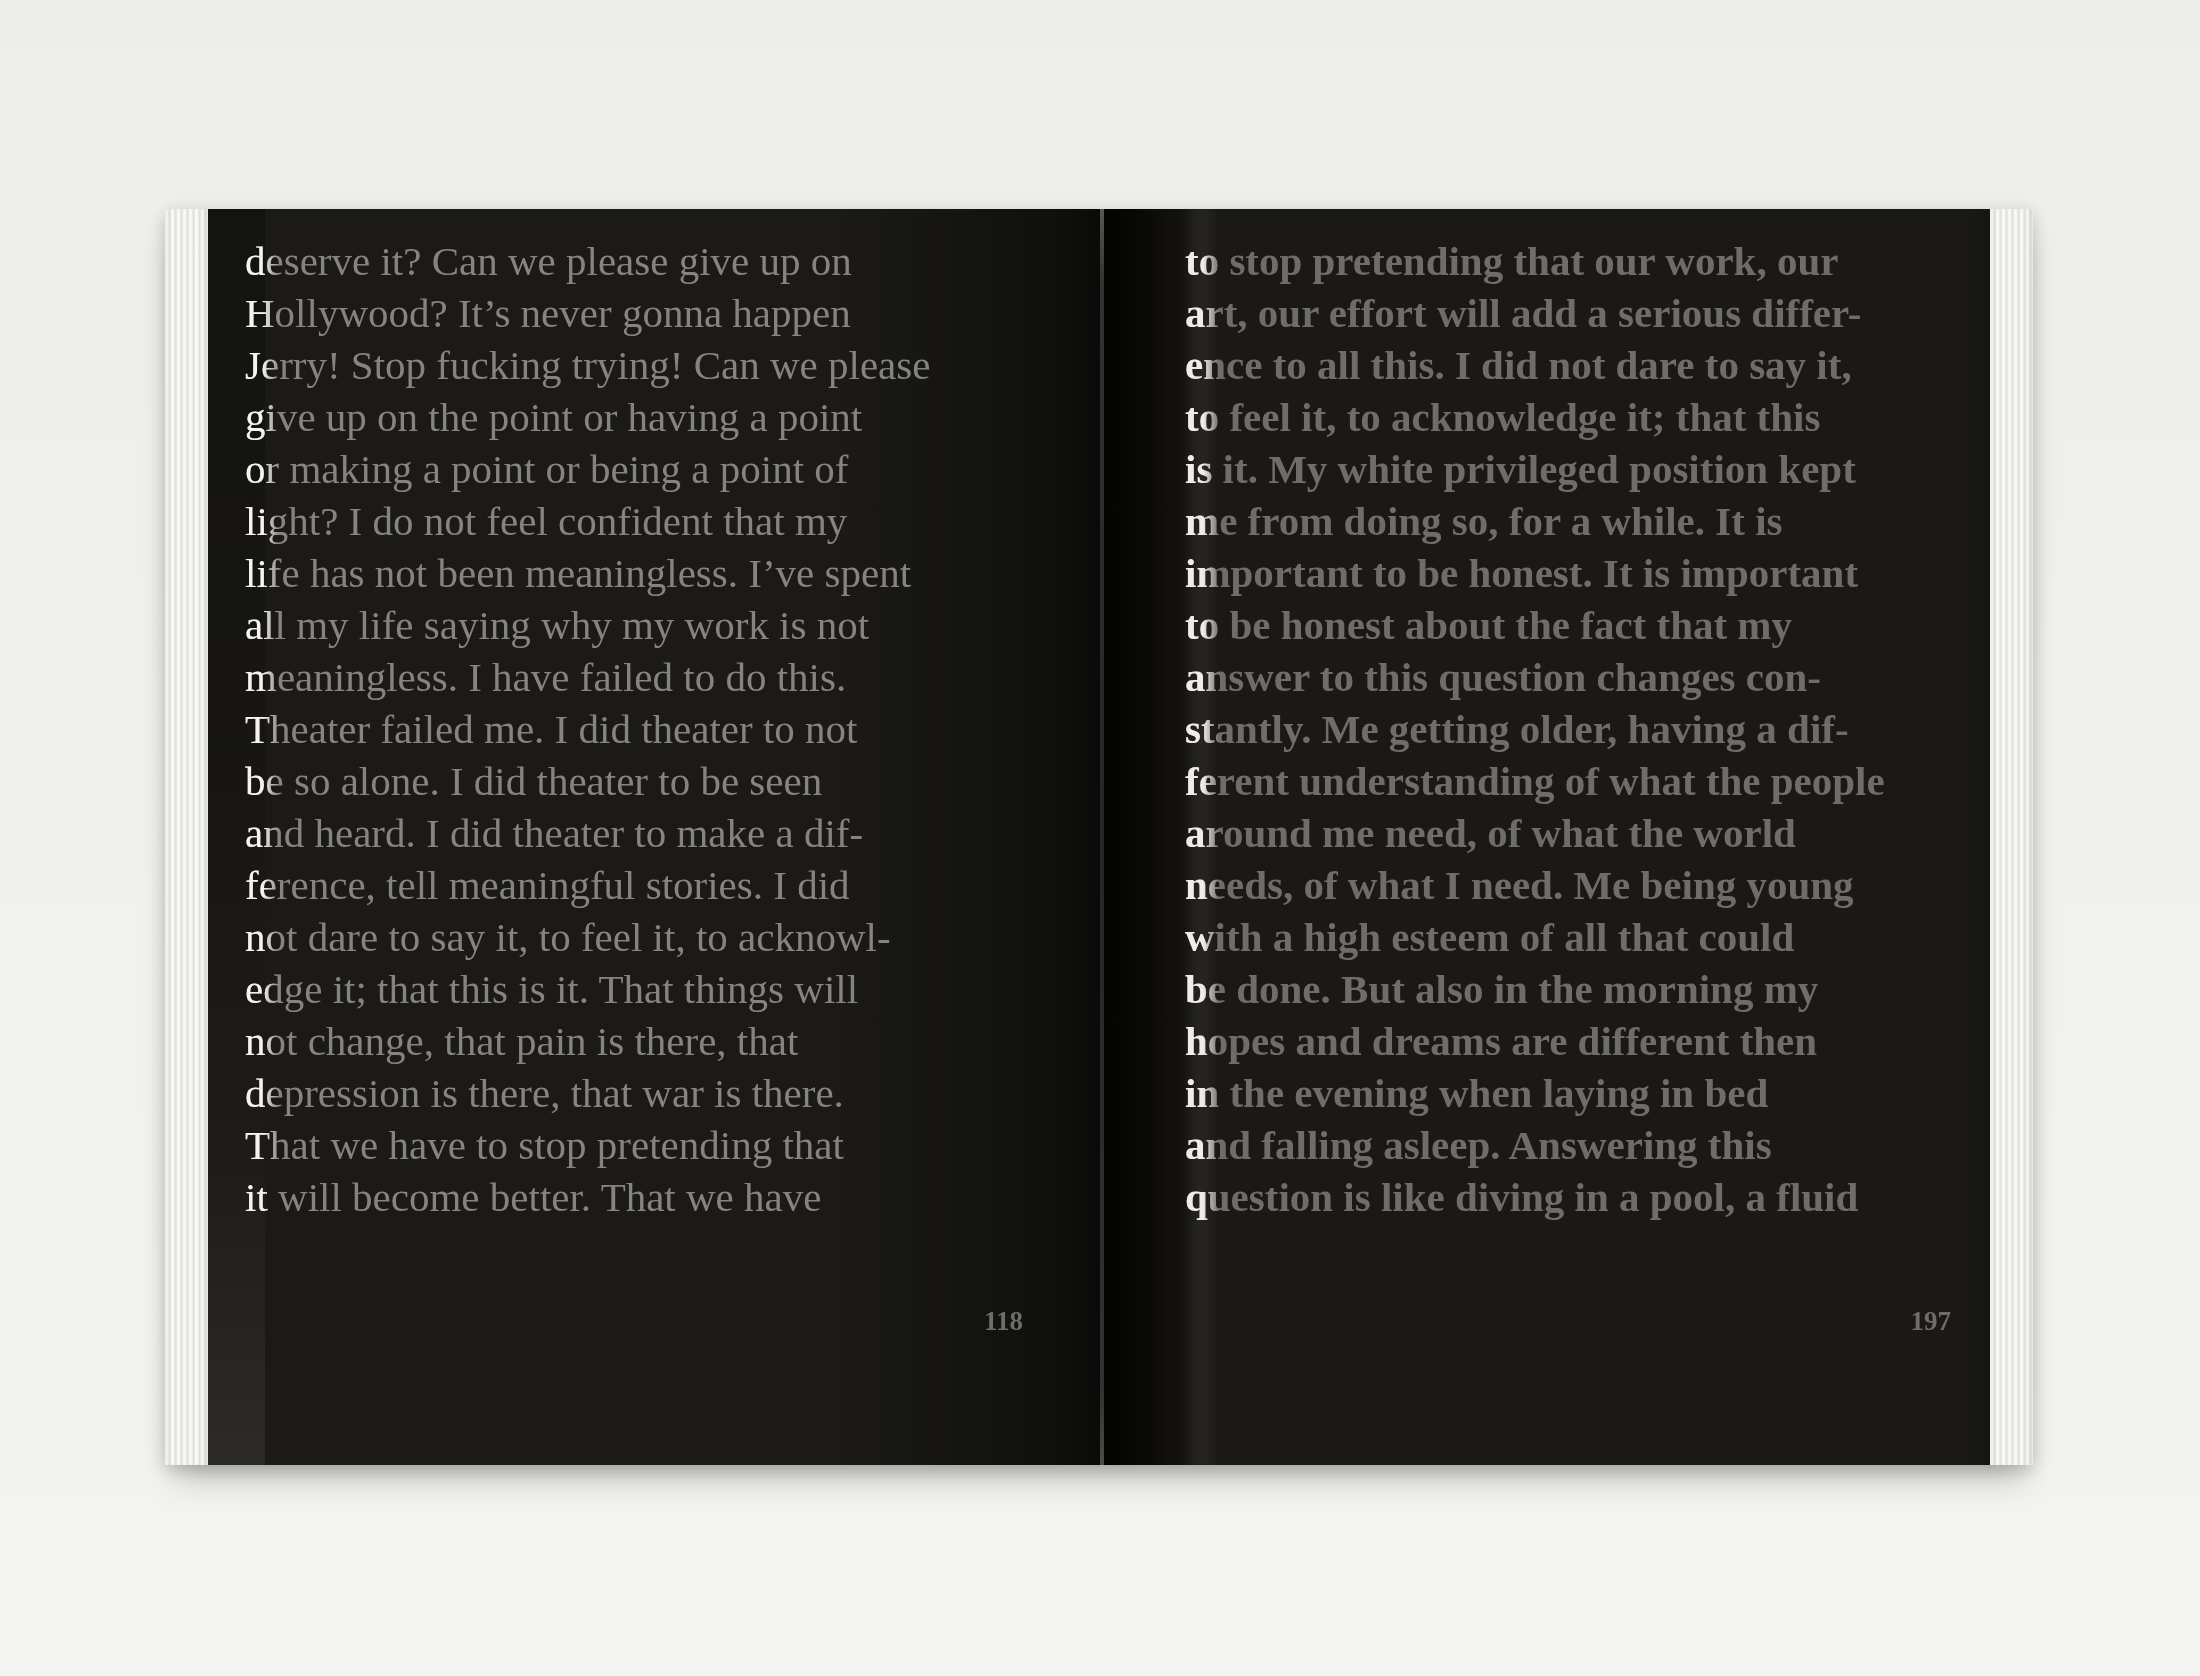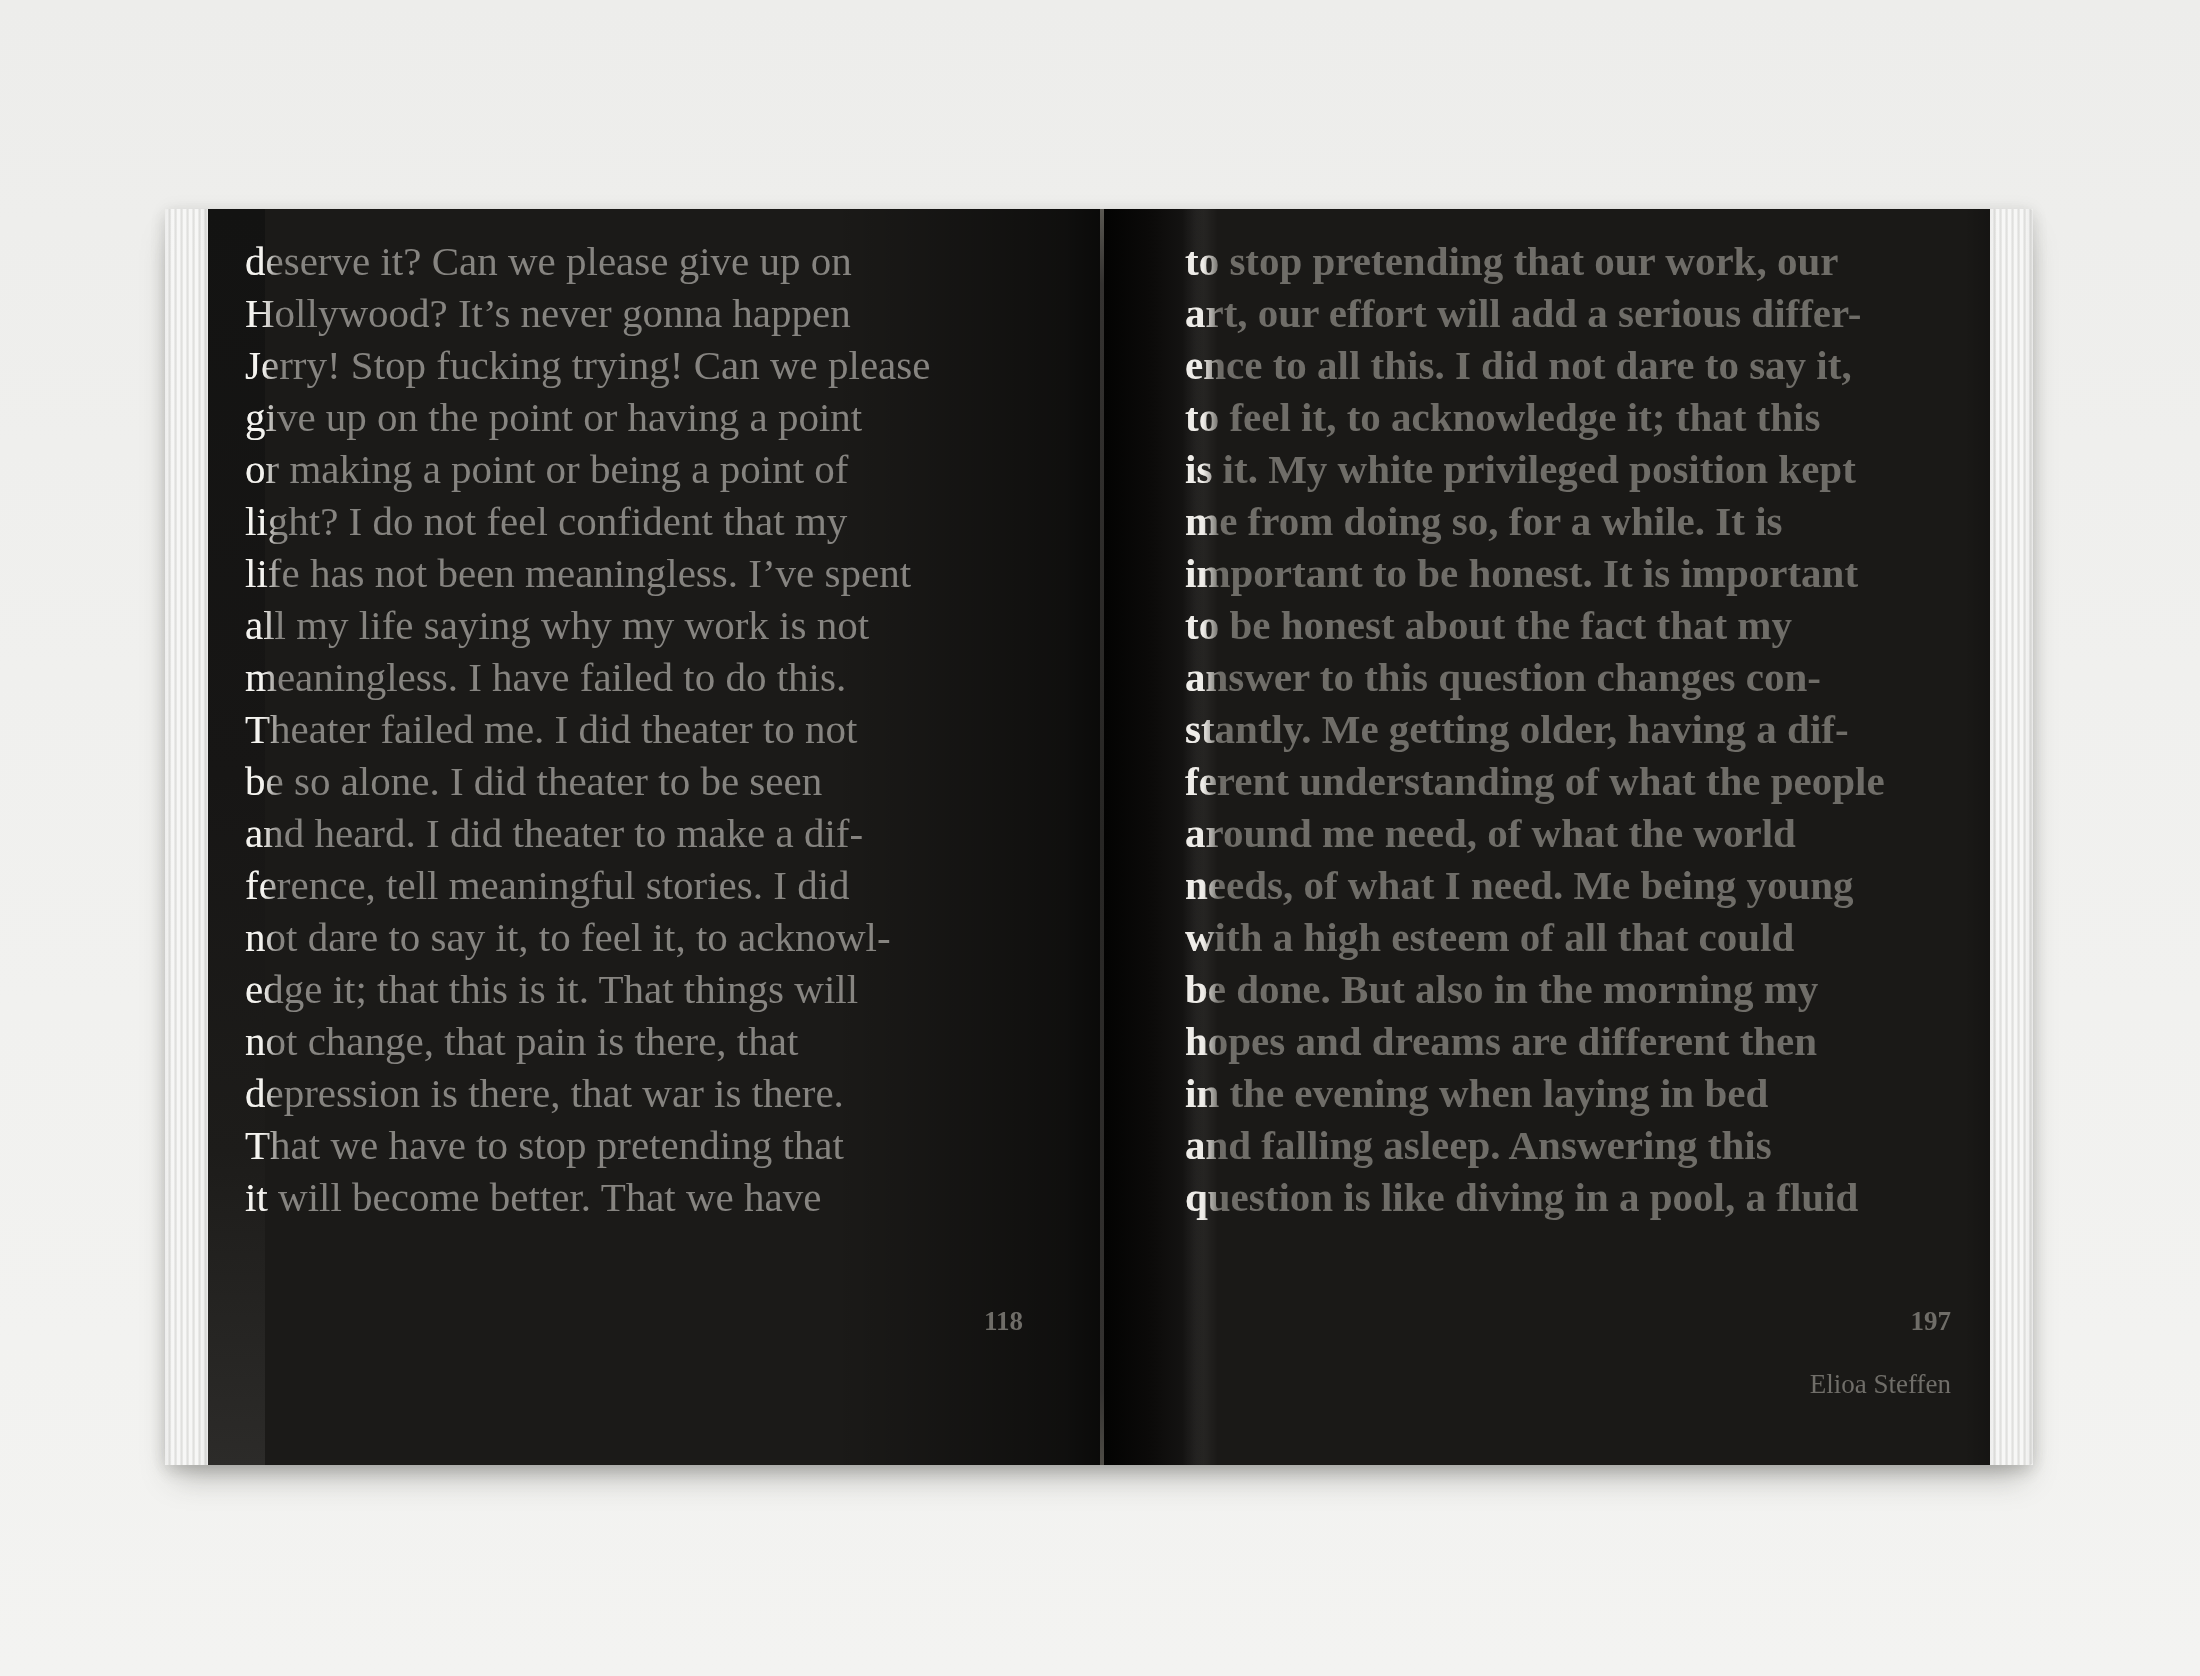--- a/index.html
+++ b/index.html
@@ -111,18 +111,17 @@
         <div class="line"><span>needs, of what I need. Me being young</span><span class="hl" aria-hidden="true">needs, of what I need. Me being young</span></div>
         <div class="line"><span>with a high esteem of all that could</span><span class="hl" aria-hidden="true">with a high esteem of all that could</span></div>
         <div class="line"><span>be done. But also in the morning my</span><span class="hl" aria-hidden="true">be done. But also in the morning my</span></div>
         <div class="line"><span>hopes and dreams are different then</span><span class="hl" aria-hidden="true">hopes and dreams are different then</span></div>
         <div class="line"><span>in the evening when laying in bed</span><span class="hl" aria-hidden="true">in the evening when laying in bed</span></div>
         <div class="line"><span>and falling asleep. Answering this</span><span class="hl" aria-hidden="true">and falling asleep. Answering this</span></div>
         <div class="line"><span>question is like diving in a pool, a fluid</span><span class="hl" aria-hidden="true">question is like diving in a pool, a fluid</span></div>
       </div>
     <div class="pagenum">197</div>
     <div class="footer">
-      <div>Elioa Steffen</div>
     </div>
   </div>
 
   <div class="deckle deckle-right"></div>
 </div>
 
 </body></html>

